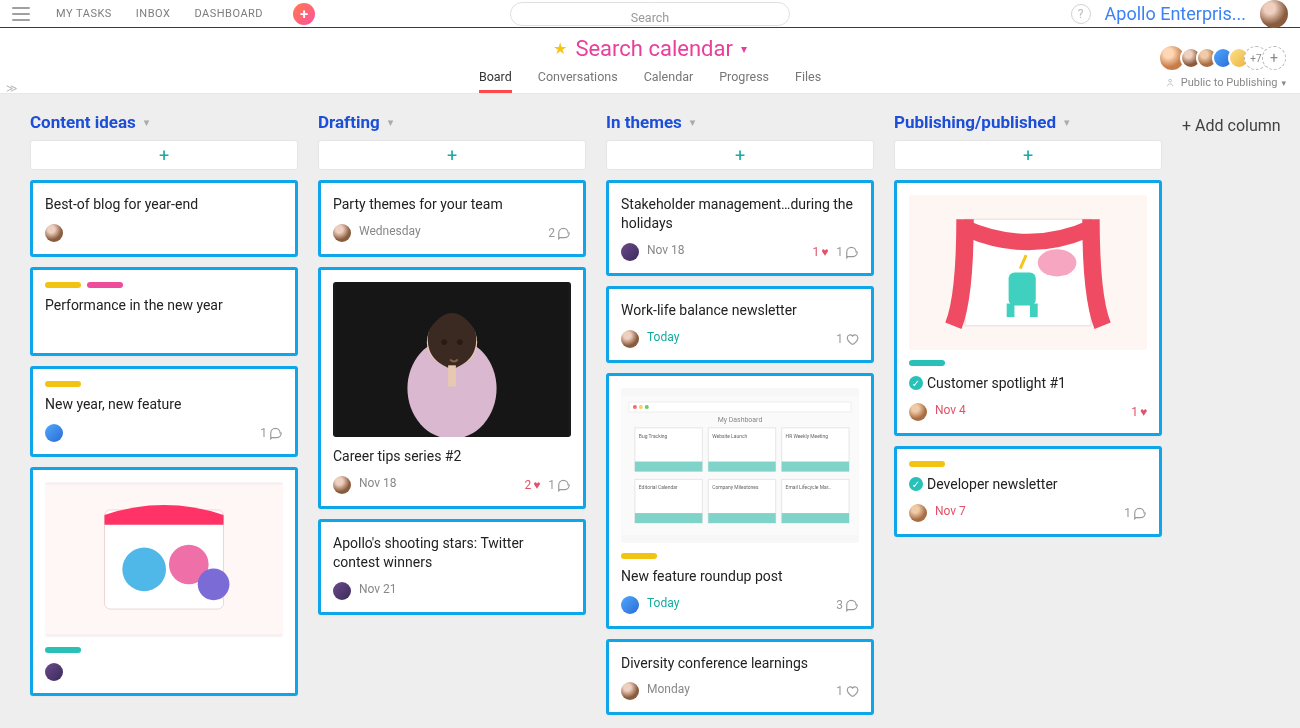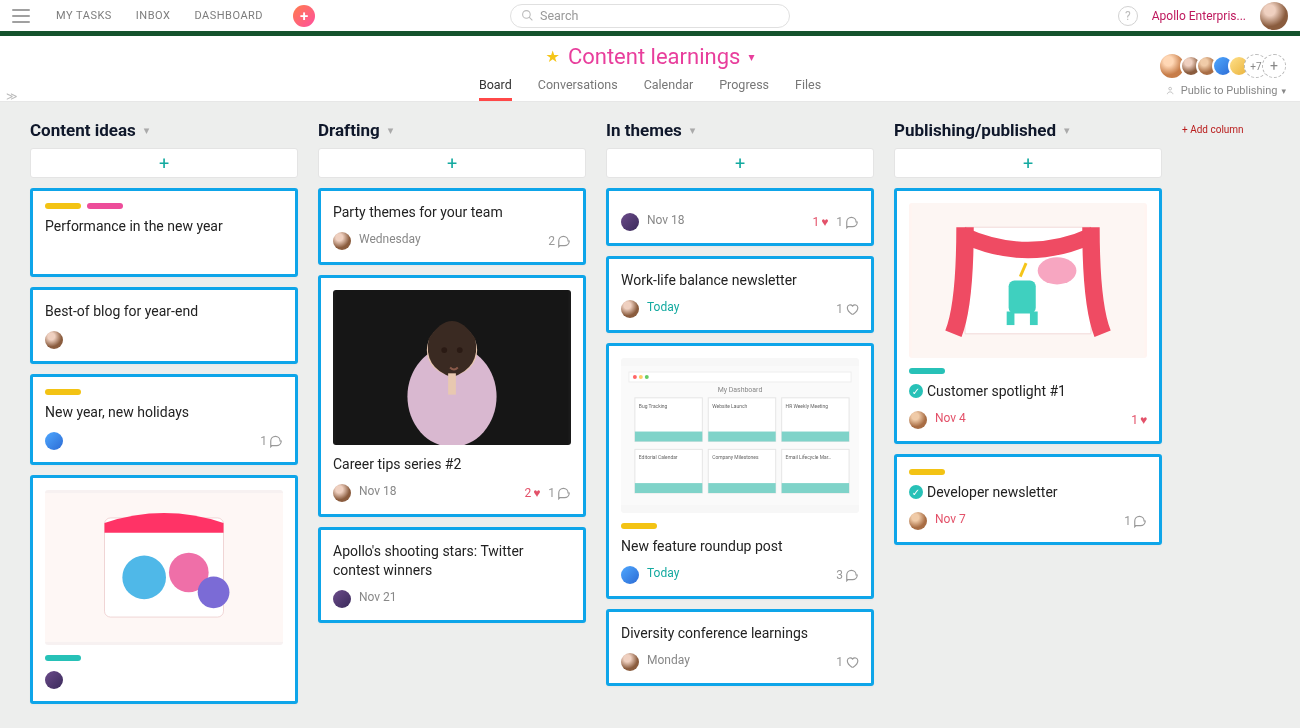--- a/index.html
+++ b/index.html
@@ -1,29 +1,29 @@
 <!DOCTYPE html>
 <html><head>
 <meta charset="utf-8">
 <style>
   * { box-sizing: border-box; margin: 0; padding: 0; }
   html, body { height: 100%; font-family: -apple-system, BlinkMacSystemFont, "Segoe UI", Roboto, Helvetica, Arial, sans-serif; background: #edeeed; color: #222; }
 
   
-  .topbar { background: #fff; height: 36px; display: flex; align-items: center; padding: 0 12px; border-bottom: 5px solid #14532d; gap: 14px; position: relative; }
+  .topbar { background: #fff; height: 28px; display: flex; align-items: center; padding: 0 12px; border-bottom: 1px solid #14532d; gap: 14px; position: relative; }
   .hamburger { width: 18px; height: 14px; display: flex; flex-direction: column; justify-content: space-between; cursor: pointer; }
   .hamburger span { height: 2px; background: #a0a0a0; border-radius: 2px; }
   .topnav { display: flex; gap: 24px; font-size: 11px; letter-spacing: .5px; color: #7d7d7d; margin-left: 12px; }
   .topnav div { cursor: pointer; }
   .plus-circle { width: 22px; height: 22px; border-radius: 50%; background: linear-gradient(135deg,#ff7c4b,#ff4fa0); color: #fff; display: flex; align-items: center; justify-content: center; font-size: 15px; font-weight: 600; cursor: pointer; margin-left: 16px; }
-  .search { position: absolute; left: 50%; transform: translateX(-50%); width: 280px; height: 24px; border: 1px solid #e0e0e0; border-radius: 14px; display: flex; align-items: center; padding: 0 10px; color: #999; font-size: 12.5px; gap: 6px; }
+  .search { position: absolute; left: 50%; transform: translateX(-50%); width: 280px; height: 24px; border: 1px solid #e0e0e0; border-radius: 14px; display: flex; align-items: center; padding: 0 10px; color: #999; font-size: 12.5px; gap: 6px; flex-direction: column; }
   .search svg { width: 13px; height: 13px; stroke: #bbb; fill: none; }
   .top-right { margin-left: auto; display: flex; align-items: center; gap: 14px; }
   .help { width: 20px; height: 20px; border: 1.5px solid #d2d2d2; border-radius: 50%; color: #bcbcbc; font-size: 12px; display: flex; align-items: center; justify-content: center; }
-  .workspace { font-size: 12px; color: #be185d; }
+  .workspace { font-size: 18px; color: #3b82f6; }
   .avatar { border-radius: 50%; display: inline-block; background-size: cover; }
   .av28 { width: 28px; height: 28px; }
   .av22 { width: 22px; height: 22px; }
   .av18 { width: 18px; height: 18px; }
 
   
   .project-header { background: #fff; border-bottom: 1px solid #e7e7e7; padding-top: 8px; position: relative; }
   .project-title { display: flex; justify-content: center; align-items: center; gap: 8px; }
   .project-title .star { color: #f5c518; font-size: 16px; }
   .project-title h1 { font-size: 22px; font-weight: 400; color: #e83e9c; }
@@ -36,39 +36,39 @@
   .members .avatar:first-child { margin-left: 0; }
   .member-more, .member-add { width: 24px; height: 24px; border-radius: 50%; border:1px dashed #bbb; background:#fff; color:#888; font-size:10px; display:flex; align-items:center; justify-content:center; margin-left: -6px; }
   .member-add { font-size: 14px; }
   .privacy { position: absolute; right: 14px; bottom: 4px; font-size: 11px; color: #888; display:flex; align-items:center; gap:4px; }
   .privacy svg { width:11px; height:11px; stroke:#aaa; fill:none; }
 
   
   .board { display: flex; gap: 20px; padding: 18px 30px; overflow-x: auto; align-items: flex-start; }
   .column { width: 268px; flex: 0 0 auto; }
   .col-head { display:flex; align-items:center; gap:8px; margin-bottom: 8px; }
-  .col-head h2 { font-size: 17px; font-weight: 700; color: #0f172a; }
+  .col-head h2 { font-size: 17px; font-weight: 700; color: #1d4ed8; }
   .col-head .caret { color: #aaa; font-size: 11px; }
   .add-card { background:#fff; border:1px solid #e4e4e4; border-radius:3px; height:30px; display:flex; align-items:center; justify-content:center; color:#14aaa0; font-size:18px; font-weight:400; cursor:pointer; margin-bottom:10px; }
   .card { background:#fff; border:3px solid #0ea5e9; border-radius:3px; padding:12px; margin-bottom:10px; cursor:pointer; box-shadow: 0 1px 2px rgba(0,0,0,.03); }
   .tags { display:flex; gap:6px; margin-bottom:8px; }
   .tag { height:6px; border-radius:3px; width:36px; }
   .t-yellow{background:#f3c314;} .t-pink{background:#ed4d9a;} .t-teal{background:#27c1b7;}
   .card h3 { font-size: 14px; font-weight: 400; color:#222; line-height:1.35; }
   .card .image { width:100%; height:155px; border-radius:3px; margin-bottom:10px; display:flex; align-items:center; justify-content:flex-end; overflow:hidden; }
   .meta { display:flex; gap:8px; margin-top:10px; font-size:12px; color:#888; }
   .meta .date {}
   .meta .date.today { color:#14aaa0; }
   .meta .date.red { color:#e35169; }
   .meta .spacer { flex:1; }
   .meta .like { color:#e35169; display:flex; align-items:center; gap:2px; font-size:12px;}
   .meta .comment { display:flex; align-items:center; gap:2px; color:#999; }
   .check { width:14px; height:14px; border-radius:50%; background:#27c1b7; color:#fff; font-size:10px; display:inline-flex; align-items:center; justify-content:center; margin-right:4px; }
   .with-check { display:flex; align-items:center; }
-  .add-column { color:#b91c1c; font-size:10px; padding-top:4px; white-space:nowrap; cursor:pointer; }
+  .add-column { color:#404040; font-size:16px; padding-top:4px; white-space:nowrap; cursor:pointer; }
 
   
   .avA{background: radial-gradient(circle at 35% 30%, #ffd7b5 20%, #c77d49 60%);} 
   .avB{background: radial-gradient(circle at 35% 30%, #efd0c0 20%, #8a5c3e 60%);} 
   .avC{background: linear-gradient(135deg,#6b4b8a,#3a2a5a);} 
   .avD{background: linear-gradient(135deg,#4fa8ff,#2c6bd4);} 
   .avE{background: linear-gradient(135deg,#ffe08a,#e9b23a);} 
   .avF{background: radial-gradient(circle at 35% 30%, #f0cba8 20%, #a86d44 60%);}
 
   .expand-handle { position:absolute; left:6px; bottom:-2px; color:#bbb; font-size:11px; }
@@ -104,21 +104,21 @@
     <div class="help">?</div>
     <div class="workspace">Apollo Enterpris...</div>
     <span class="avatar av28 avB"></span>
   </div>
 </div>
 
 <div class="project-header">
   <span class="expand-handle">≫</span>
   <div class="project-title">
     <span class="star">★</span>
-    <h1>Content learnings</h1>
+    <h1>Search calendar</h1>
     <span class="caret">▾</span>
   </div>
   <div class="tabs">
     <span class="active">Board</span>
     <span>Conversations</span>
     <span>Calendar</span>
     <span>Progress</span>
     <span>Files</span>
   </div>
   <div class="members">
@@ -143,40 +143,40 @@
 <div class="board">
 
   <div class="column">
     <div class="col-head">
       <h2>Content ideas</h2>
       <span class="caret">▾</span>
     </div>
     <div class="add-card">+</div>
 
     <div class="card">
+      <h3>Best-of blog for year-end</h3>
+      <div class="meta">
+          <span class="avatar av18 avB"></span>
+        </div>
+    </div>
+
+    <div class="card">
       <div class="tags">
           <span class="tag t-yellow"></span>
           <span class="tag t-pink"></span>
         </div>
       <h3>Performance in the new year</h3>
       <div style="height:26px;"></div>
     </div>
 
     <div class="card">
-      <h3>Best-of blog for year-end</h3>
-      <div class="meta">
-          <span class="avatar av18 avB"></span>
-        </div>
-    </div>
-
-    <div class="card">
       <div class="tags">
           <span class="tag t-yellow"></span>
         </div>
-      <h3>New year, new holidays</h3>
+      <h3>New year, new feature</h3>
       <div class="meta">
         <span class="avatar av18 avD"></span>
         <span class="spacer"></span>
         <span class="comment">
             <span>1</span>
             <svg width="14" height="14" viewBox="0 0 24 24" fill="none" stroke="#999" stroke-width="2">
               <path d="M21 12a8 8 0 01-8 8H5l-2 2V12a8 8 0 0116 0z"></path>
             </svg>
           </span>
       </div>
@@ -262,20 +262,21 @@
   </div>
 
   <div class="column">
     <div class="col-head">
       <h2>In themes</h2>
       <span class="caret">▾</span>
     </div>
     <div class="add-card">+</div>
 
     <div class="card">
+      <h3>Stakeholder management…during the holidays</h3>
       <div class="meta">
         <span class="avatar av18 avC"></span>
         <span class="date">Nov 18</span>
         <span class="spacer"></span>
         <span class="like"><span>1</span> ♥</span>
         <span class="comment">
             <span>1</span>
             <svg width="14" height="14" viewBox="0 0 24 24" fill="none" stroke="#999" stroke-width="2">
               <path d="M21 12a8 8 0 01-8 8H5l-2 2V12a8 8 0 0116 0z"></path>
             </svg>

